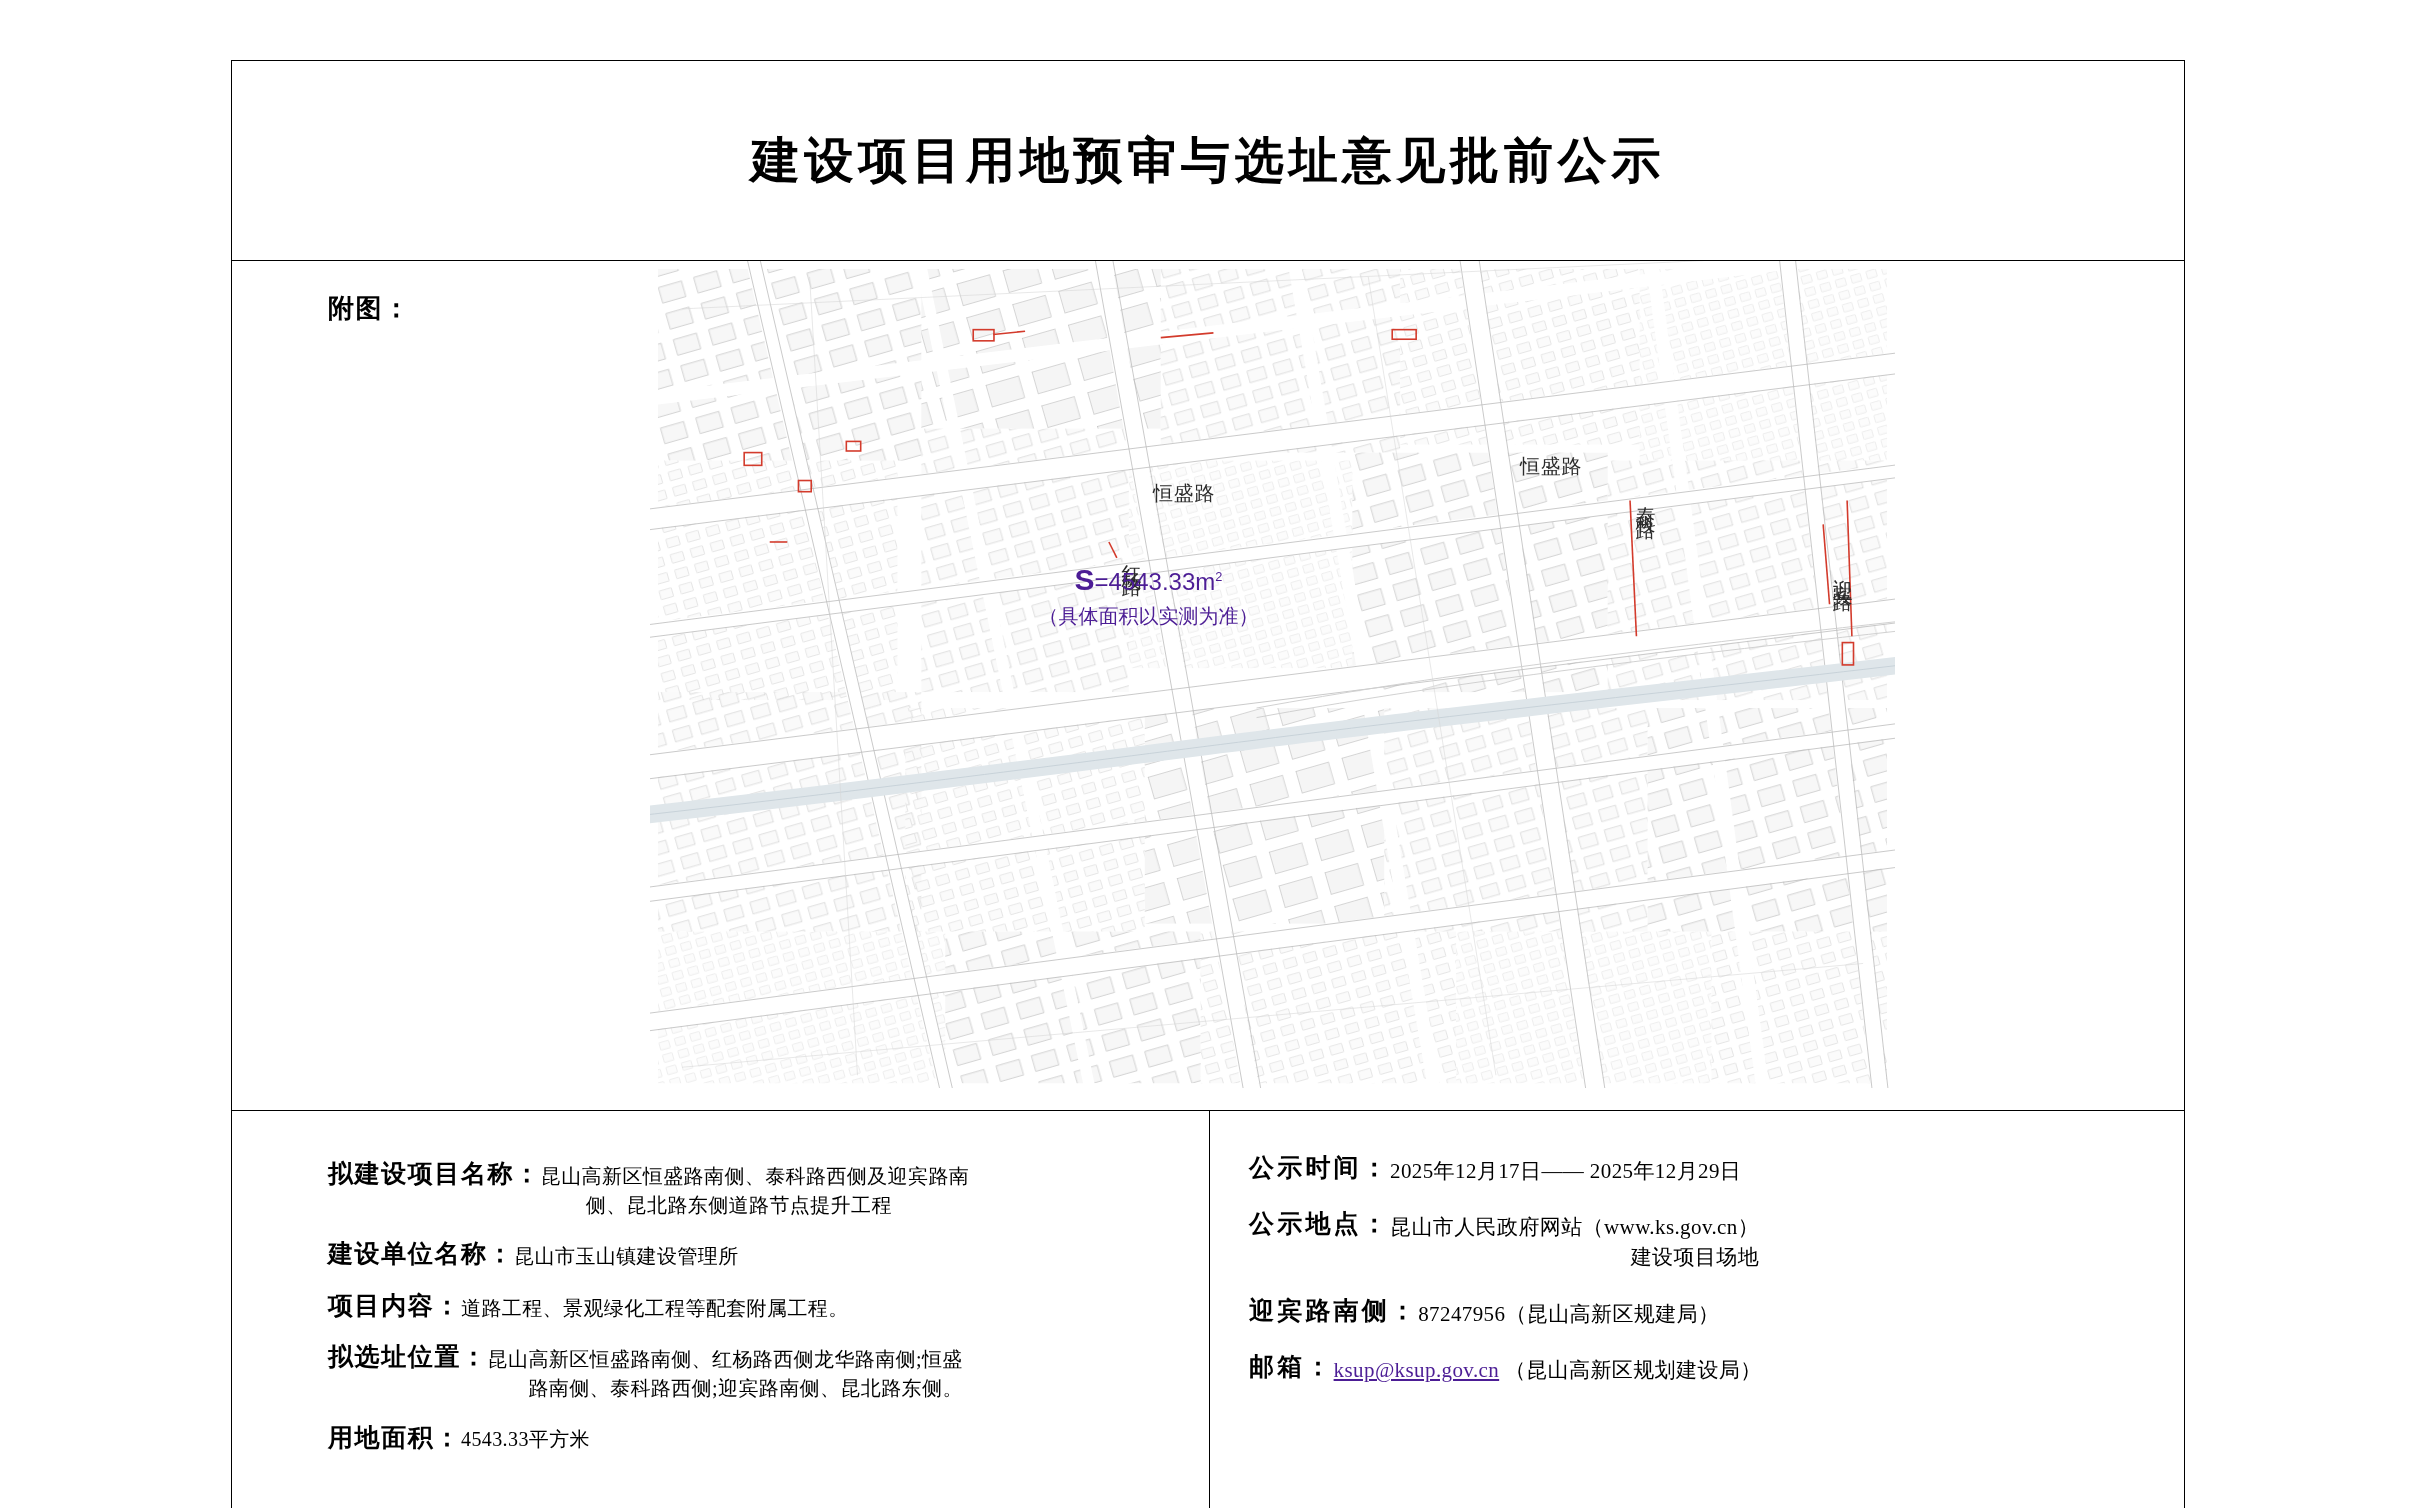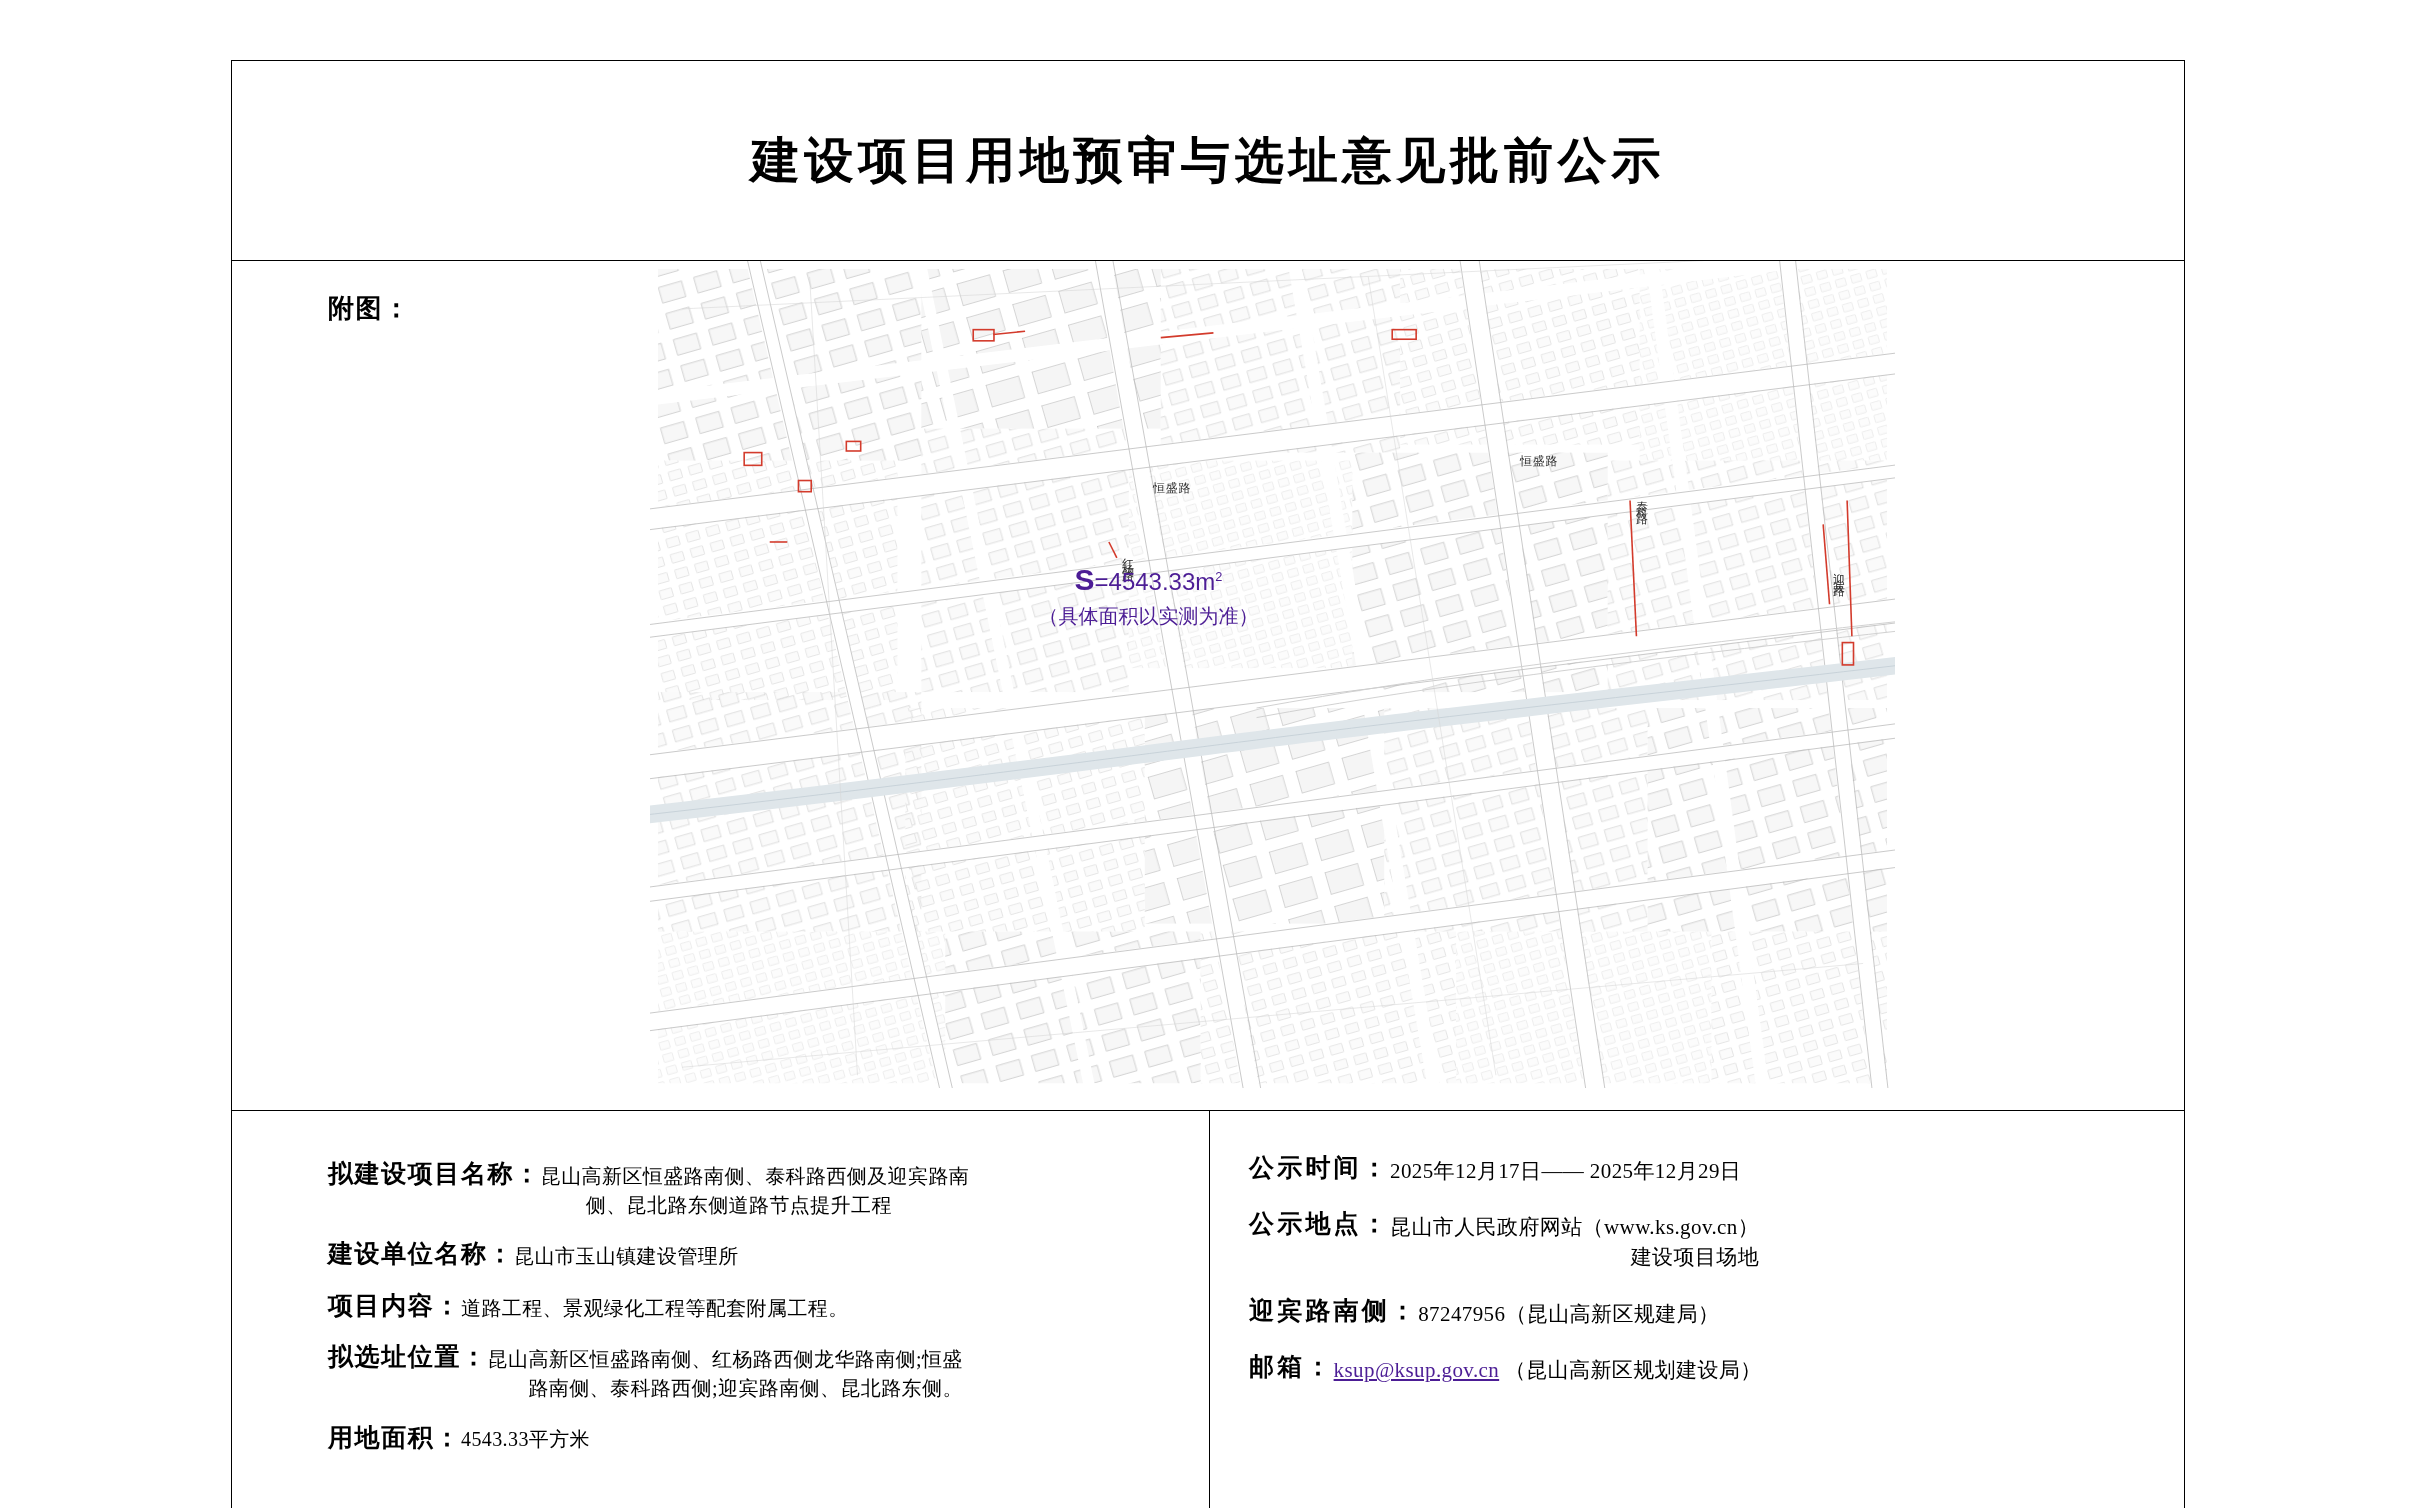--- a/index.html
+++ b/index.html
@@ -72,21 +72,21 @@
     width: 1245px;
     height: 827px;
     overflow: hidden;
     background: #fdfdfd;
   }
   .map-svg { display: block; width: 100%; height: 100%; }
 
   .map-label {
     position: absolute;
     font-family: "Liberation Sans", sans-serif;
-    font-size: 12px;
+    font-size: 20px;
     color: #2b2b2b;
     letter-spacing: 0.8px;
     white-space: nowrap;
   }
   .map-label.vert {
     writing-mode: vertical-rl;
     text-orientation: upright;
     letter-spacing: 6.4px;
   }
 

